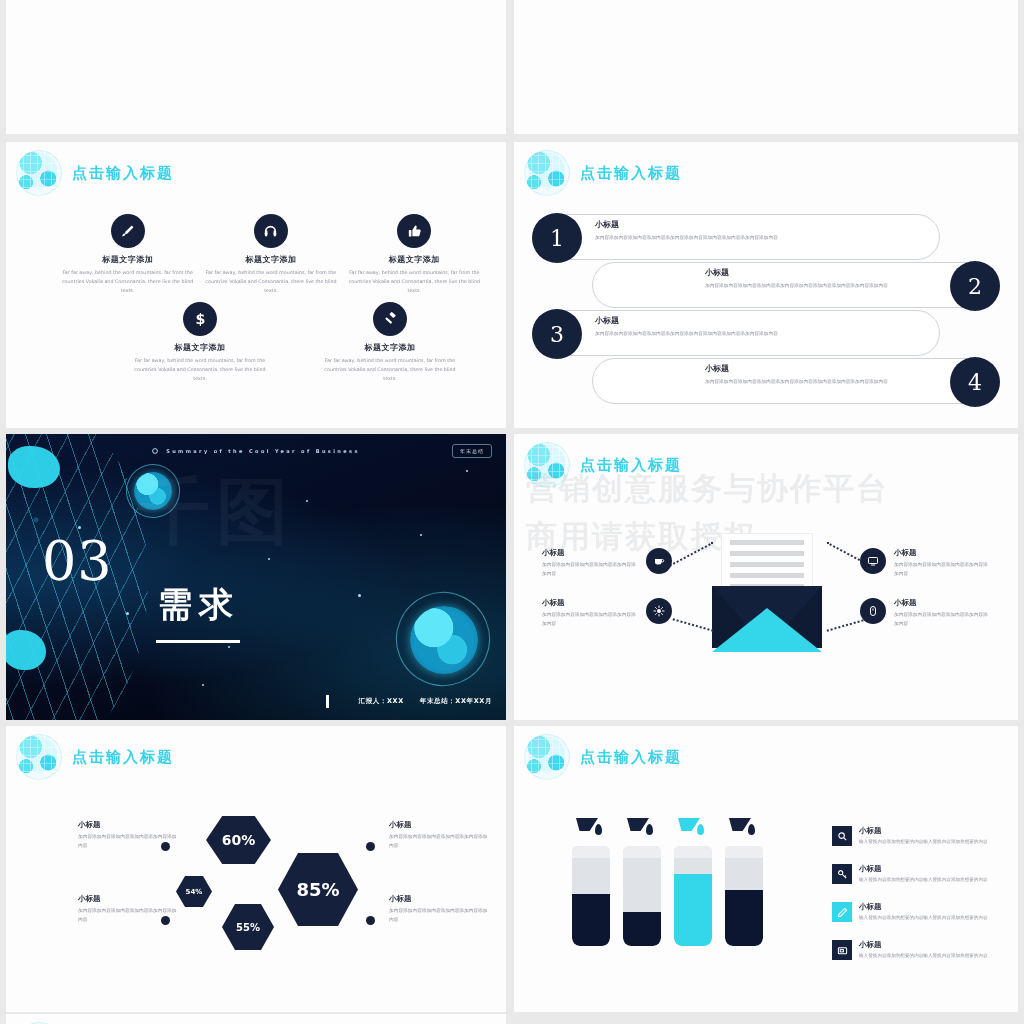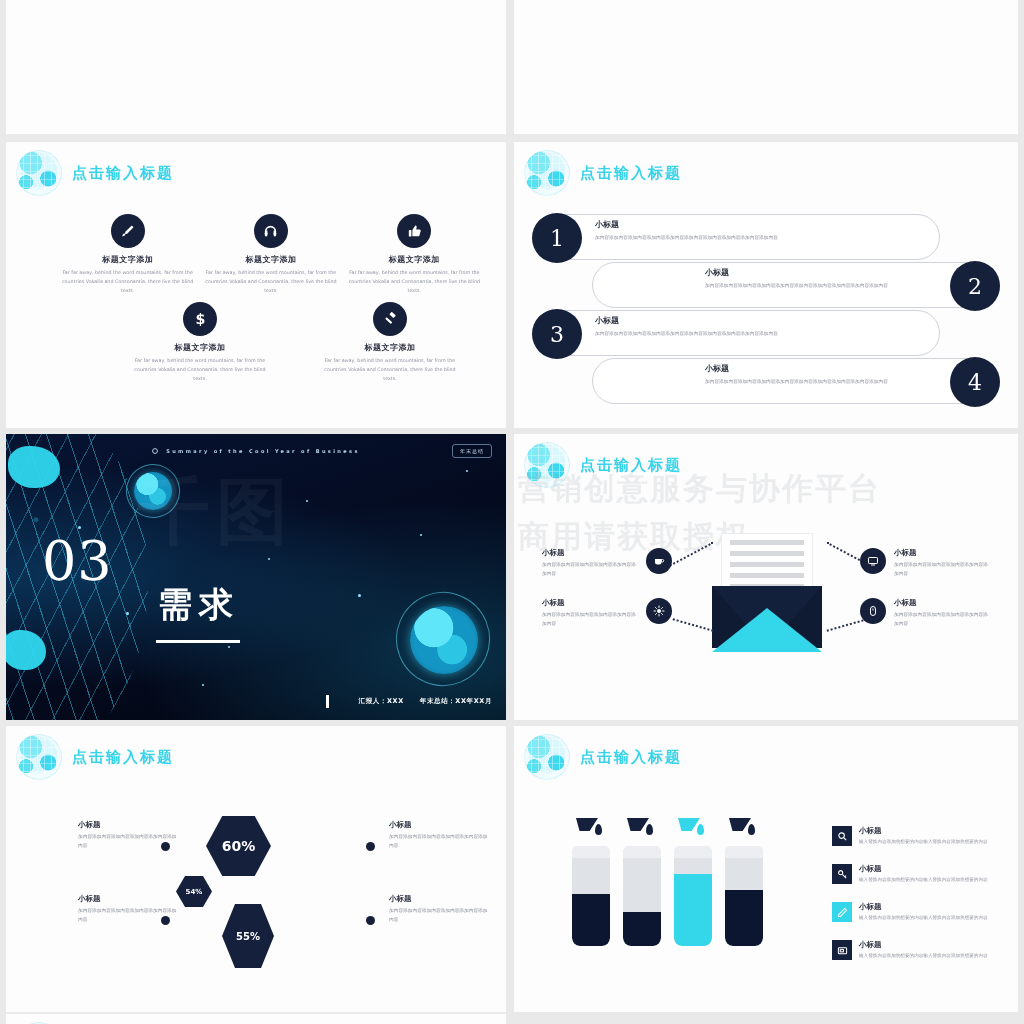--- a/index.html
+++ b/index.html
@@ -133,21 +133,21 @@
   }
   .hero-l1 { position:absolute; left:112px; top:100px; font-size:34px; font-weight:700; color:#fff; letter-spacing:7px; }
   .hero-l2 { position:absolute; left:152px; top:148px; font-size:34px; font-weight:700; color:#fff; letter-spacing:7px; }
   .hero-rule { position:absolute; left:150px; top:206px; width:84px; height:3px; background:#fff; }
   .hero-foot { position:absolute; right:14px; bottom:12px; display:flex; align-items:center; gap:16px; }
   .hero-tick { width:3px; height:13px; background:#fff; margin-right:14px; }
   .hero-meta { font-size:6.5px; color:#fff; font-weight:700; letter-spacing:.6px; }
 
   
   .wm {
-    position:absolute; left:4px; font-size:31px; font-weight:700;
+    position:absolute; left:12px; font-size:31px; font-weight:700;
     color:rgba(150,155,165,.17); letter-spacing:2px; white-space:nowrap;
   }
   .env { position:absolute; left:198px; top:100px; width:110px; height:118px; }
   .env-paper { position:absolute; left:10px; top:0; width:90px; height:60px; background:#fff; box-shadow:0 0 0 1px #ececec; }
   .env-line { height:5px; background:#d6d8dc; margin:6px 8px 0; }
   .env-body { position:absolute; left:0; top:52px; width:110px; height:62px; background:#13203c; }
   .env-flapL { position:absolute; left:0; top:52px; width:0; height:0; border-left:55px solid #0f1a33; border-top:62px solid transparent; }
   .env-flapR { position:absolute; right:0; top:52px; width:0; height:0; border-right:55px solid #0f1a33; border-top:62px solid transparent; }
   .env-front { position:absolute; left:0; bottom:0; width:0; height:0;
                border-left:55px solid transparent; border-right:55px solid transparent; border-bottom:44px solid #34d7ea; }
@@ -425,23 +425,24 @@
       </div>
     </div>
   </div>
 
   <div class="slide c0 r3">
     <div class="shead">
       <div class="globe"></div>
       <div class="stitle">点击输入标题</div>
     </div>
 
-    <div class="hex" style="left:200px; top:90px;  width:65px; height:60px; font-size:14px;">60%</div>
+    <div class="hex" style="left:200px; top:90px;  width:65px; height:48px; font-size:14px;">60%</div>
     <div class="hex" style="left:170px; top:150px; width:36px; height:31px; font-size:7px;">54%</div>
-    <div class="hex" style="left:216px; top:178px; width:52px; height:64px; font-size:10px;">55%</div>
+    <div class="hex" style="left:216px; top:178px; width:52px; height:46px; font-size:10px;">55%</div>
+    <div class="hex" style="left:272px; top:127px; width:80px; height:73px; font-size:18px;">85%</div>
 
     <div class="hdot" style="left:155px; top:116px;"></div>
     <div class="hdot" style="left:155px; top:190px;"></div>
     <div class="hdot" style="left:360px; top:116px;"></div>
     <div class="hdot" style="left:360px; top:190px;"></div>
 
     <div class="hside" style="left:72px; top:94px;">
       <div class="hh">小标题</div>
       <div class="hp">加内容添加内容添加内容添加内容添加内容添加内容</div>
     </div>

